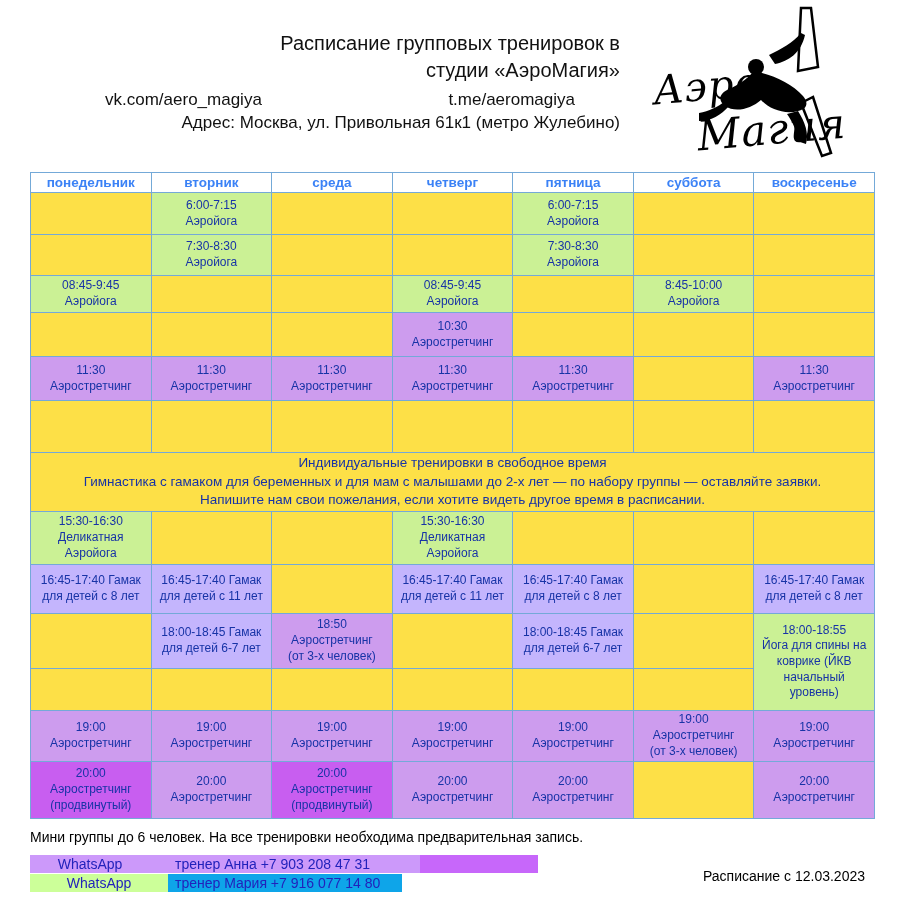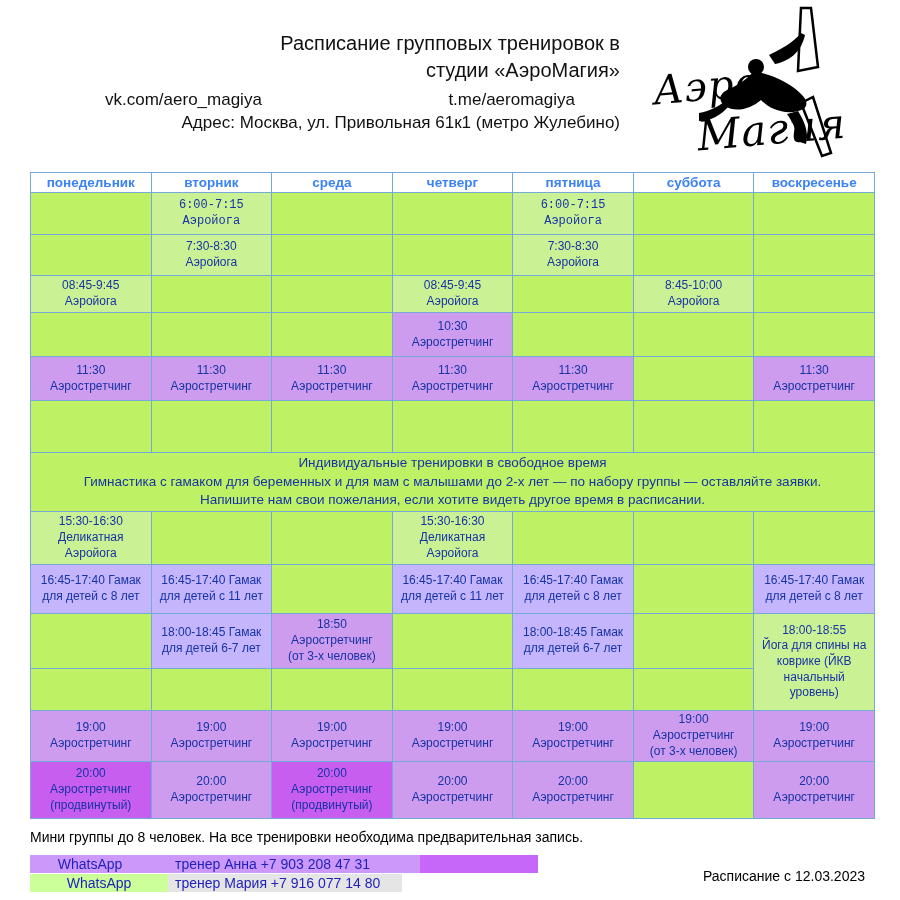--- a/index.html
+++ b/index.html
@@ -21,34 +21,34 @@
   
   table{border-collapse:collapse;table-layout:fixed;width:845px;margin-left:30px;}
   th,td{border:1px solid #74a9d8;text-align:center;vertical-align:middle;padding:1px 2px;overflow:hidden;}
   th{color:#3b82f6;font-size:13.5px;font-weight:bold;background:#fff;}
   td{color:#1733a6;font-size:12px;line-height:1.3;}
   td div{white-space:normal;}
   .bg-green{background:#cbf195;}
   .bg-purple{background:#cd9cee;}
   .bg-violet{background:#c85ef0;}
   .bg-yellow{background:#c4b5fd;}
-  .bg-white{background:#bef264;}
+  .bg-white{background:#fde047;}
   td.info{font-size:13.5px;}
   td.info div{line-height:1.38;}
 
   
   .note{margin:10px 0 0 30px;font-size:14px;color:#000;}
   .contacts{margin:10px 0 0 30px;}
   .contact-bar{display:flex;height:18px;line-height:18px;font-size:14px;margin-bottom:1px;}
   .c-label{width:120px;text-align:center;color:#2222bb;}
   .c-text{width:245px;padding-left:25px;color:#2222bb;}
   .bar1 .c-label,.bar1 .c-text{background:#cc99fa;}
   .bar1 .c-tail{width:118px;background:#c767fa;}
   .bar2 .c-label{background:#ccff99;width:138px;}
-  .bar2 .c-text{background:#e5e5e5;width:227px;padding-left:7px;}
+  .bar2 .c-text{background:#0ea5e9;width:227px;padding-left:7px;}
   .date-note{position:absolute;right:35px;top:868px;font-size:14px;color:#000;}
 </style>
 </head>
 <body>
 
 <div class="header">
   <div class="title-block">
     <div class="title">
       <span>Расписание групповых тренировок в</span><br>
       <span>студии «АэроМагия»</span>
@@ -83,21 +83,21 @@
         <th>понедельник</th>
         <th>вторник</th>
         <th>среда</th>
         <th>четверг</th>
         <th>пятница</th>
         <th>суббота</th>
         <th>воскресенье</th>
       </tr>
     </thead>
     <tbody>
-      <tr style="height: 42px; font-family: Liberation Mono, monospace;">
+      <tr style="height: 42px;">
         <td class="bg-white"></td>
         <td class="bg-green">
           <div>6:00-7:15</div>
           <div>Аэройога</div>
         </td>
         <td class="bg-white"></td>
         <td class="bg-white"></td>
         <td class="bg-green">
           <div>6:00-7:15</div>
           <div>Аэройога</div>
@@ -323,21 +323,21 @@
         </td>
         <td class="bg-white"></td>
         <td class="bg-purple">
           <div>20:00</div>
           <div>Аэростретчинг</div>
         </td>
       </tr>
     </tbody>
   </table>
 
-<div class="note">Мини группы до 8 человек. На все тренировки необходима предварительная запись.</div>
+<div class="note">Мини группы до 6 человек. На все тренировки необходима предварительная запись.</div>
 
 <div class="contacts">
   <div class="contact-bar bar1">
     <span class="c-label">WhatsApp</span>
     <span class="c-text">тренер Анна +7 903 208 47 31</span>
     <span class="c-tail"></span>
   </div>
   <div class="contact-bar bar2">
     <span class="c-label">WhatsApp</span>
     <span class="c-text">тренер Мария +7 916 077 14 80</span>

